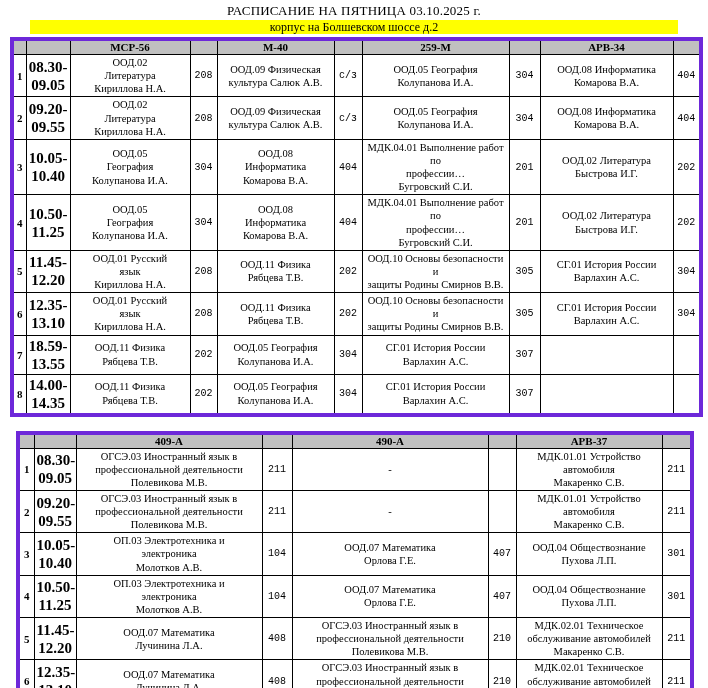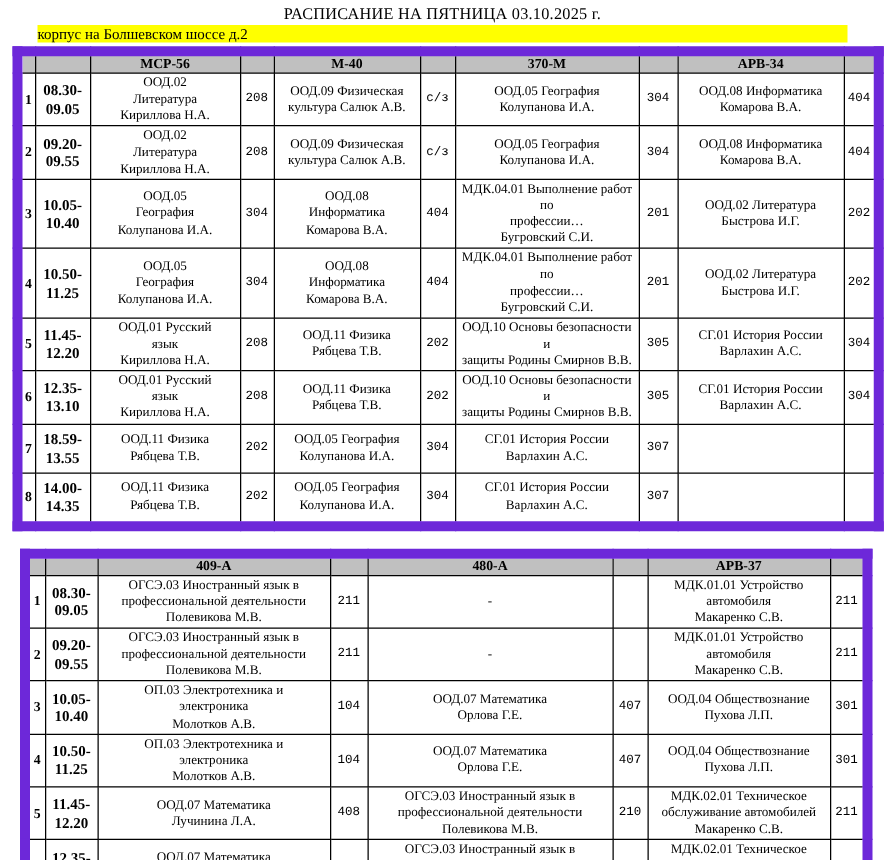--- a/index.html
+++ b/index.html
@@ -1,25 +1,25 @@
 <!DOCTYPE html>
 <html><head>
 <meta charset="utf-8">
 <style>
   html,body{margin:0;padding:0;background:#ffffff;}
   body{width:708px;height:688px;font-family:"Liberation Serif",serif;color:#000;}
   .title{ text-align:center; font-weight:normal; font-size:13px; padding-top:3px; letter-spacing:0.2px;}
-  .banner{ width:648px; margin:1px auto 3px auto; background:#ffff00; text-align:left; font-size:12px; line-height:14px; height:14px;}
-  table{ border-collapse:collapse; table-layout:fixed; border:8px solid #6d28d9;}
+  .banner{ width:648px; margin:1px auto 3px auto; background:#ffff00; text-align:center; font-size:12px; line-height:14px; height:14px;}
+  table{ border-collapse:collapse; table-layout:fixed; border:4px solid #6d28d9;}
   #table-top{ margin-left:10px; width:689px;}
   #table-bottom{ margin-left:16px; width:674px; margin-top:14px;}
   th,td{ border:1px solid #000; text-align:center; vertical-align:middle; overflow:hidden; padding:1px 2px;}
   thead th{ background:#c0c0c0; font-weight:bold; font-size:11px; height:13px; line-height:13px; padding:0;}
   td.num{ font-weight:bold; font-size:11px;}
-  td.time{ font-weight:bold; font-size:12px; white-space:pre-line; line-height:1.2;}
+  td.time{ font-weight:bold; font-size:15px; white-space:pre-line; line-height:1.2;}
   td.subj{ font-size:10.5px; white-space:pre-line; line-height:1.25;}
   td.room{ font-size:10px;font-family:Liberation Mono, monospace;}
   #table-top tbody td{ height:36px;}
   #table-bottom tbody td{ height:38px;}
 </style>
 </head>
 <body>
 
 <div class="title">РАСПИСАНИЕ НА ПЯТНИЦА 03.10.2025 г.</div>
 <div class="banner">корпус на Болшевском шоссе д.2</div>
@@ -38,21 +38,21 @@
       <col style="width:28px">
   </colgroup>
   <thead>
     <tr>
       <th></th>
       <th></th>
       <th>МСР-56</th>
       <th></th>
       <th>М-40</th>
       <th></th>
-      <th>370-М</th>
+      <th>259-М</th>
       <th></th>
       <th>АРВ-34</th>
       <th></th>
     </tr>
   </thead>
   <tbody>
       <tr>
         <td class="num">1</td>
         <td class="time">08.30-
 09.05</td>
@@ -209,21 +209,21 @@
       <col style="width:28px">
       <col style="width:146px">
       <col style="width:30px">
   </colgroup>
   <thead>
     <tr>
       <th></th>
       <th></th>
       <th>409-А</th>
       <th></th>
-      <th>480-А</th>
+      <th>490-А</th>
       <th></th>
       <th>АРВ-37</th>
       <th></th>
     </tr>
   </thead>
   <tbody>
       <tr>
         <td class="num">1</td>
         <td class="time">08.30-
 09.05</td>

